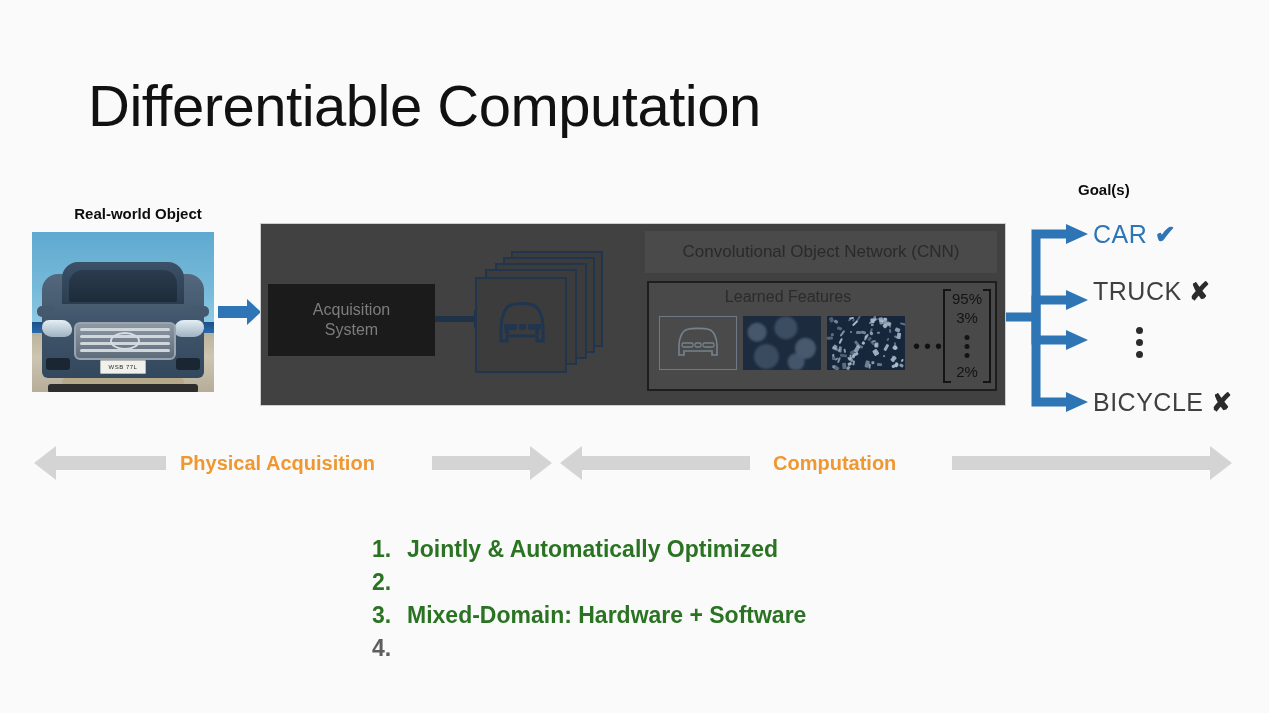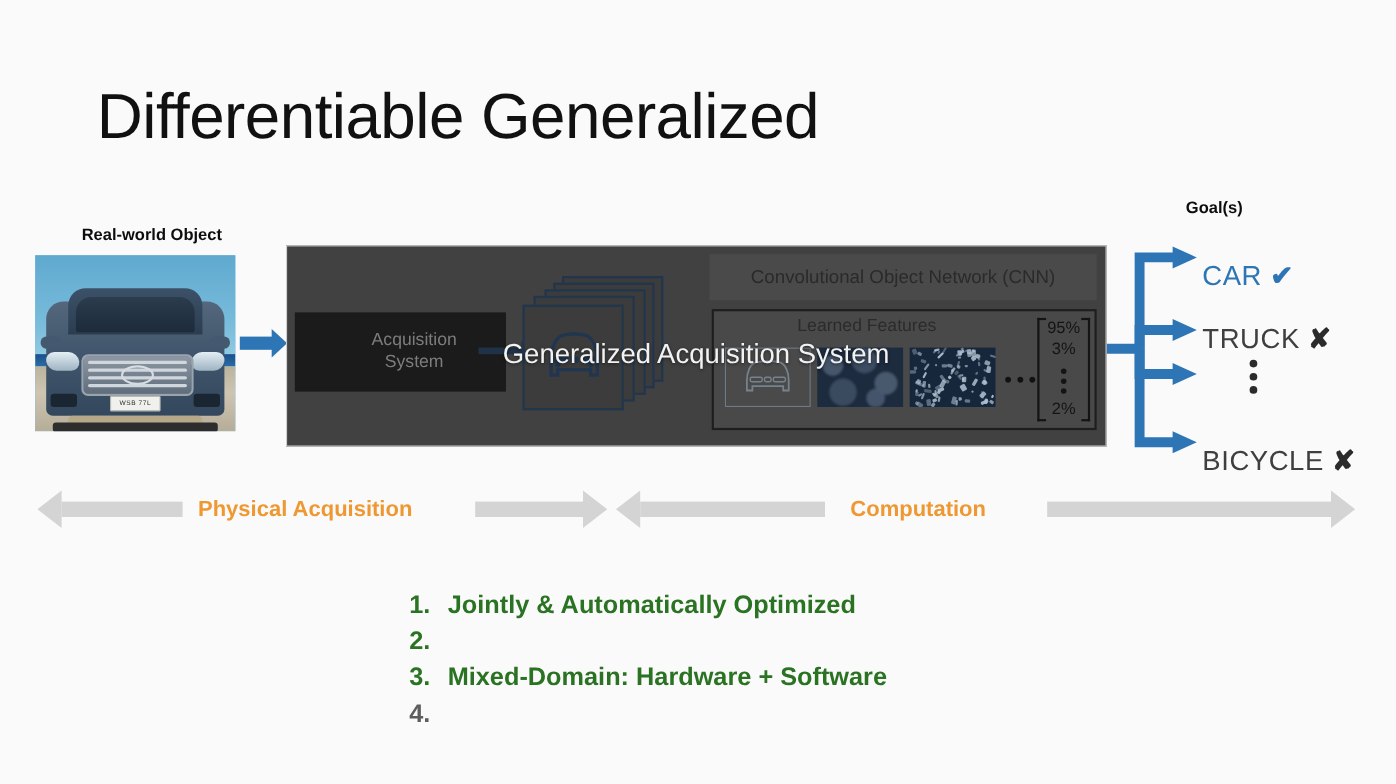--- a/index.html
+++ b/index.html
@@ -167,21 +167,21 @@
   #acq-box {
     position: absolute;
     left: 7px; top: 60px;
     width: 167px; height: 72px;
     background: #1b1b1b;
     color: #7d7d7d;
     font-size: 16px;
     line-height: 20px;
     text-align: center;
     display: flex; flex-direction: column;
-    align-items: center; justify-content: center; padding-left: 25px;
+    align-items: center; justify-content: center;
   }
   #acq-connector {
     position: absolute;
     left: 174px; top: 92px;
     width: 40px; height: 6px;
     background: #1f3247;
   }
   #acq-connector::after {
     content: "";
     position: absolute;
@@ -307,21 +307,20 @@
     font-size: 15px; font-weight: bold; color: #0d0d0d;
   }
   #fanout { position: absolute; left: 1006px; top: 222px; }
   .goal-text {
     position: absolute;
     left: 1093px;
     font-size: 25px;
     color: #3f3f3f;
     white-space: nowrap;
     letter-spacing: 0.5px;
-    margin-top: 16px;
   }
   .goal-text.primary { color: #2e75b6; }
   .goal-mark { font-weight: bold; }
   .goal-mark.ok { color: #2e75b6; }
   .goal-mark.no { color: #2b2b2b; }
   #goal-dots {
     position: absolute; left: 1136px; top: 322px;
   }
   #goal-dots .vdot { width: 7px; height: 7px; background: #2b2b2b; margin: 5px 0; }
 
@@ -354,21 +353,21 @@
   }
   .point-num { width: 35px; }
   .point-green { color: #2a7322; }
   .point-gray  { color: #5e5e5e; }
 </style>
 </head>
 <body>
 
 <div id="slide">
 
-  <div id="title">Differentiable Generalized</div>
+  <div id="title">Differentiable Computation</div>
 
   <div id="realworld-label">Real-world Object</div>
 
   <div id="car-photo">
     <div class="ph-sky"></div>
     <div class="ph-sea"></div>
     <div class="ph-ground"></div>
     <div class="ph-rail"></div>
     <div class="car-body"></div>
     <div class="car-roof"></div>
@@ -541,21 +540,20 @@
         <div class="prob-val" style="top:20px;">3%</div>
         <div class="vdots" style="top:42px;">
           <div class="vdot"></div>
             <div class="vdot"></div>
             <div class="vdot"></div>
         </div>
         <div class="prob-val" style="top:74px;">2%</div>
       </div>
     </div>
 
-    <div id="panel-overlay-label">Generalized Acquisition System</div>
   </div>
 
   <svg id="fanout" width="92" height="190" viewBox="0 0 92 190">
     <g fill="none" stroke="#2e75b6" stroke-width="9">
       <path d="M0 95 L30 95"></path>
       <path d="M30 95 L30 12 L62 12"></path>
       <path d="M30 95 L30 78 L62 78"></path>
       <path d="M30 95 L30 118 L62 118"></path>
       <path d="M30 95 L30 180 L62 180"></path>
     </g>

